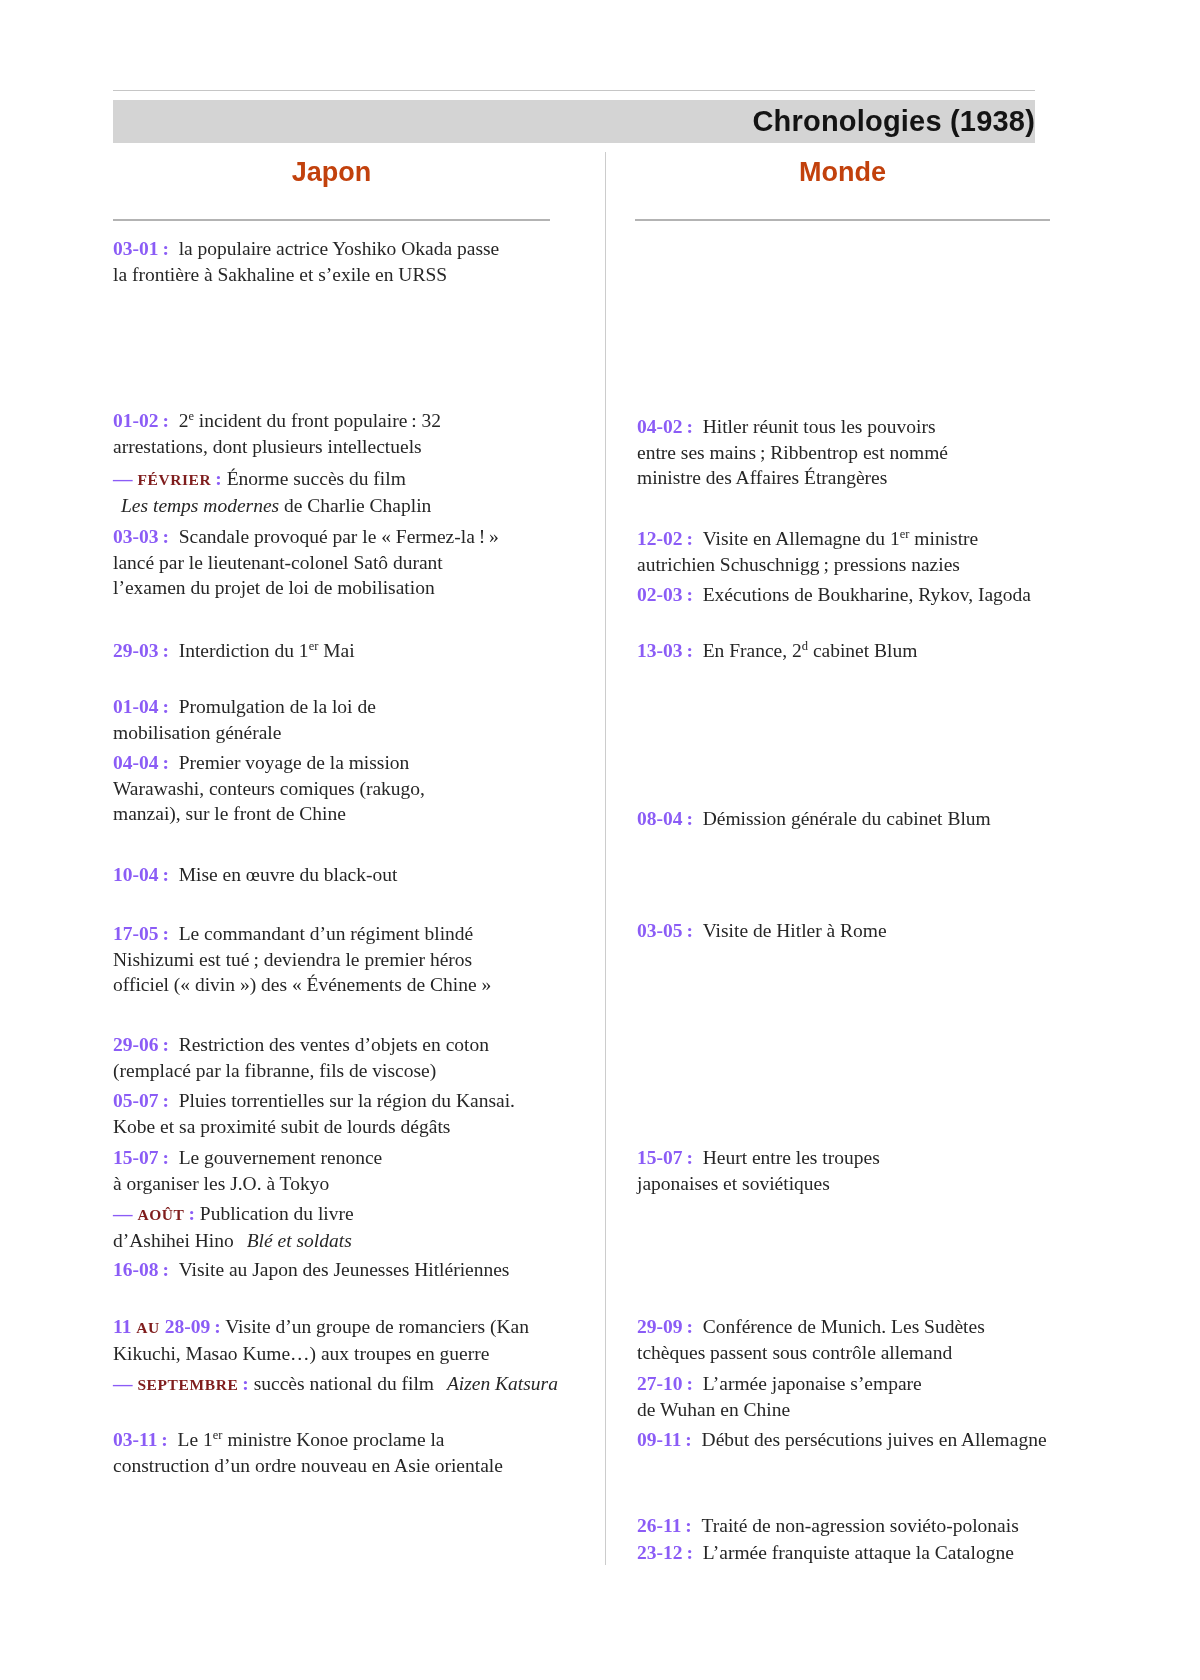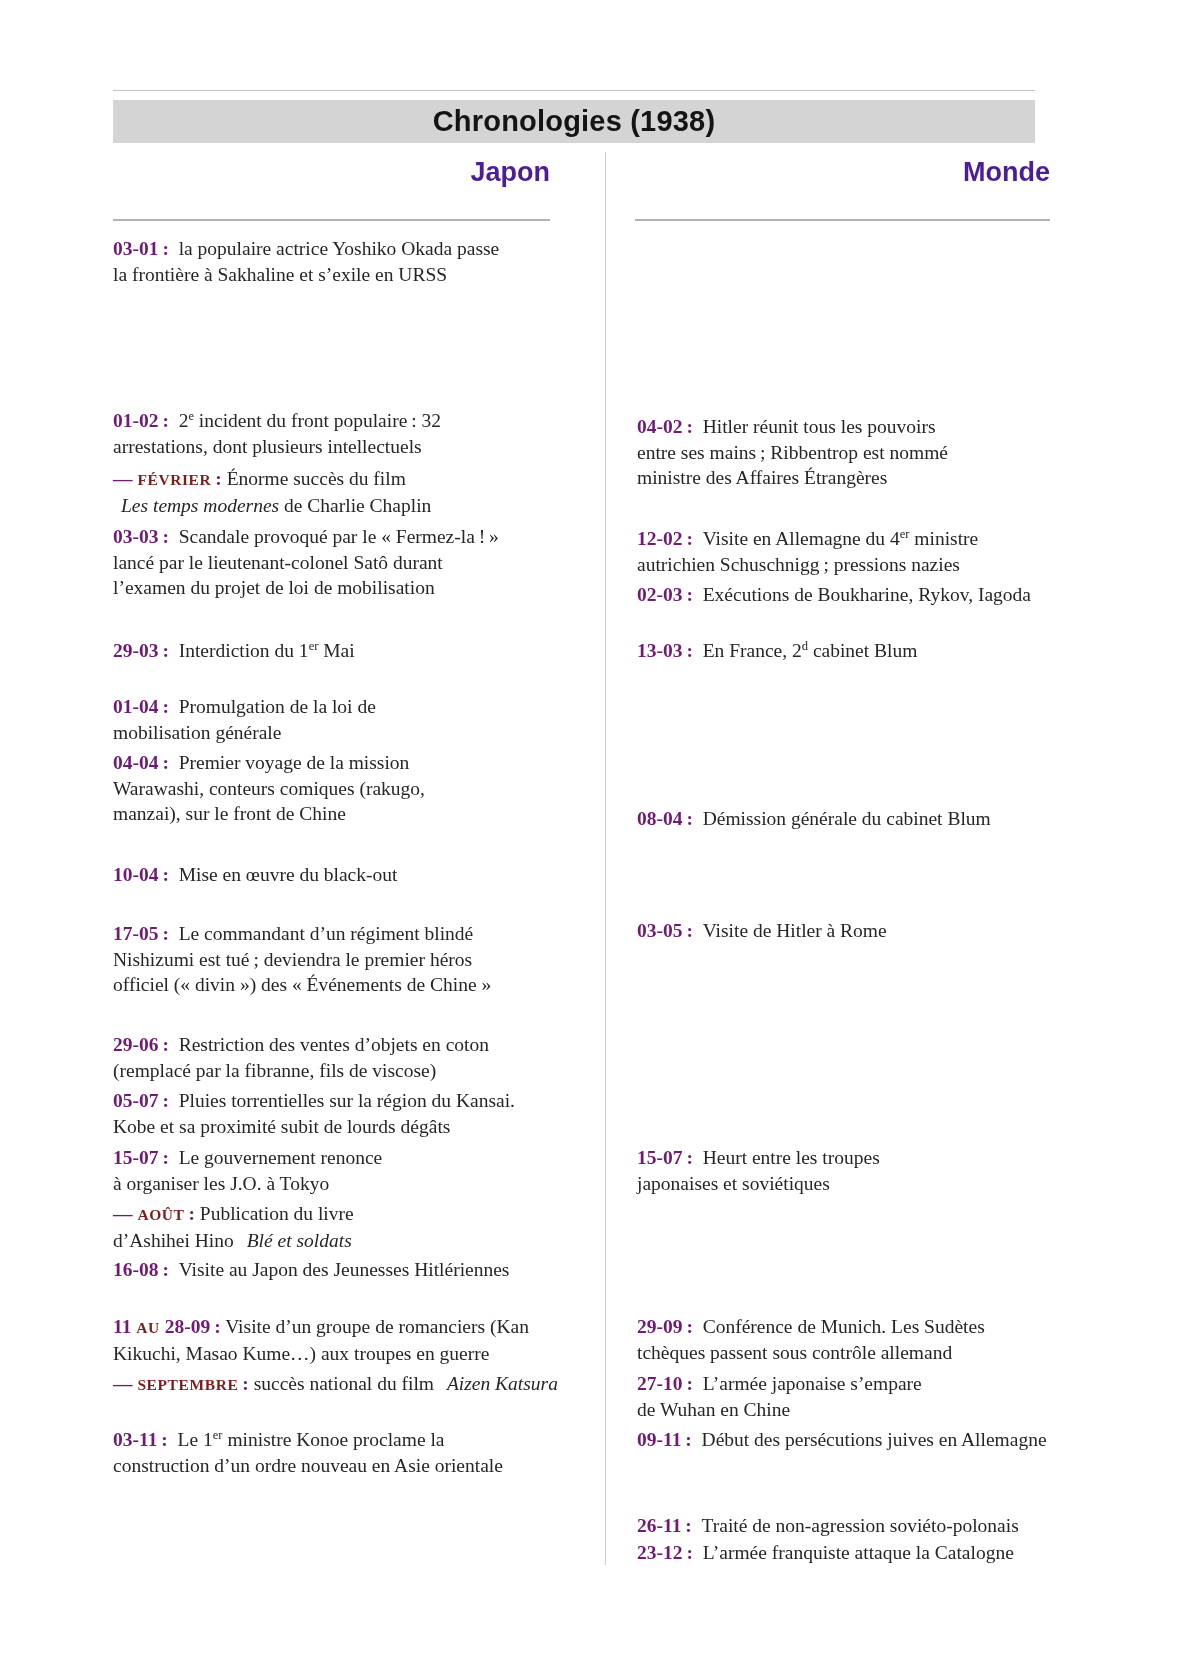--- a/index.html
+++ b/index.html
@@ -11,32 +11,32 @@
     color:#262626;
     overflow:hidden;
   }
   .top-rule{
     position:absolute;left:113px;top:90px;width:922px;height:1px;
     background:#c6c6c6;
   }
   .title-bar{
     position:absolute;left:113px;top:100px;width:922px;height:43px;
     background:#d4d4d4;
-    display:flex;align-items:center;justify-content:center;
+    display:flex;align-items:center;justify-content:flex-end;
   }
   .title-bar h1{
     margin:0;
     font-family:"Liberation Sans","DejaVu Sans",sans-serif;
     font-size:29px;font-weight:700;color:#141414;letter-spacing:.2px;
   }
   .col-title{
     position:absolute;top:157px;
     font-family:"Liberation Sans","DejaVu Sans",sans-serif;
-    font-size:27px;font-weight:700;color:#4c1d95;
-    text-align:right;
+    font-size:27px;font-weight:700;color:#c2410c;
+    text-align:center;
   }
   .col-title.left{left:113px;width:437px;}
   .col-title.right{left:635px;width:415px;}
   .col-rule{
     position:absolute;top:219px;height:2px;background:#b3b3b3;
   }
   .col-rule.left{left:113px;width:437px;}
   .col-rule.right{left:635px;width:415px;}
   .divider{
     position:absolute;left:605px;top:152px;width:1px;height:1413px;
@@ -45,21 +45,21 @@
   .col{position:absolute;left:0;top:0;width:100%;height:100%;pointer-events:none;}
   .entry{
     position:absolute;
     white-space:nowrap;
     font-size:19.5px;
   }
   #col-japon .entry{left:113px;}
   #col-monde .entry{left:637px;}
   .line{line-height:25.5px;}
   .s-n{font-weight:400;}
-  .s-d{font-weight:700;color:#701a75;}
+  .s-d{font-weight:700;color:#8b5cf6;}
   .s-sc{font-weight:700;font-size:15.5px;letter-spacing:.6px;color:#7f1d1d;}
   .s-i{font-style:italic;margin-left:8px;}
   .s-sup{font-size:12.5px;vertical-align:super;line-height:0;}
 </style>
 </head>
 <body>
 
 <div class="page">
   <div class="top-rule"></div>
 
@@ -144,21 +144,21 @@
         <div class="line"><span class="s-n">construction d’un ordre nouveau en Asie orientale</span></div>
       </div>
     </div>
   <div id="col-monde" class="col">
       <div class="entry" style="top: 414px;">
         <div class="line"><span class="s-d">04-02 : </span><span class="s-n">Hitler réunit tous les pouvoirs</span></div>
         <div class="line"><span class="s-n">entre ses mains ; Ribbentrop est nommé</span></div>
         <div class="line"><span class="s-n">ministre des Affaires Étrangères</span></div>
       </div>
       <div class="entry" style="top: 526px;">
-        <div class="line"><span class="s-d">12-02 : </span><span class="s-n">Visite en Allemagne du 4</span><span class="s-sup">er</span><span class="s-n"> ministre</span></div>
+        <div class="line"><span class="s-d">12-02 : </span><span class="s-n">Visite en Allemagne du 1</span><span class="s-sup">er</span><span class="s-n"> ministre</span></div>
         <div class="line"><span class="s-n">autrichien Schuschnigg ; pressions nazies</span></div>
       </div>
       <div class="entry" style="top: 582px;">
         <div class="line"><span class="s-d">02-03 : </span><span class="s-n">Exécutions de Boukharine, Rykov, Iagoda</span></div>
       </div>
       <div class="entry" style="top: 638px;">
         <div class="line"><span class="s-d">13-03 : </span><span class="s-n">En France, 2</span><span class="s-sup">d</span><span class="s-n"> cabinet Blum</span></div>
       </div>
       <div class="entry" style="top: 806px;">
         <div class="line"><span class="s-d">08-04 : </span><span class="s-n">Démission générale du cabinet Blum</span></div>

